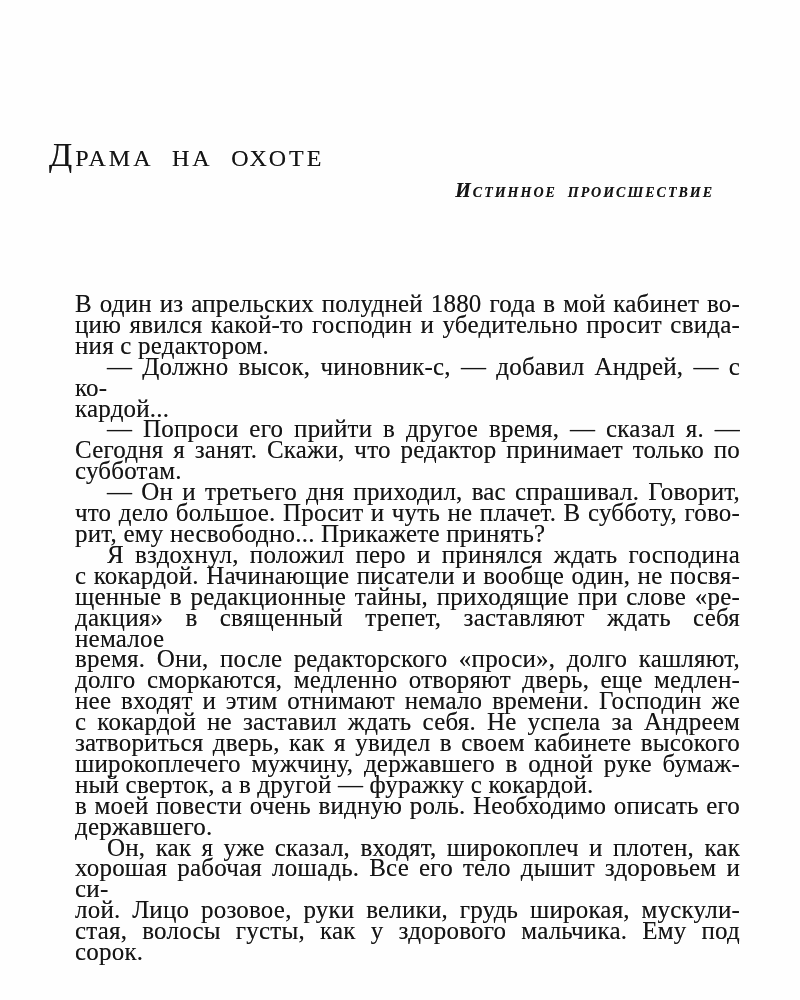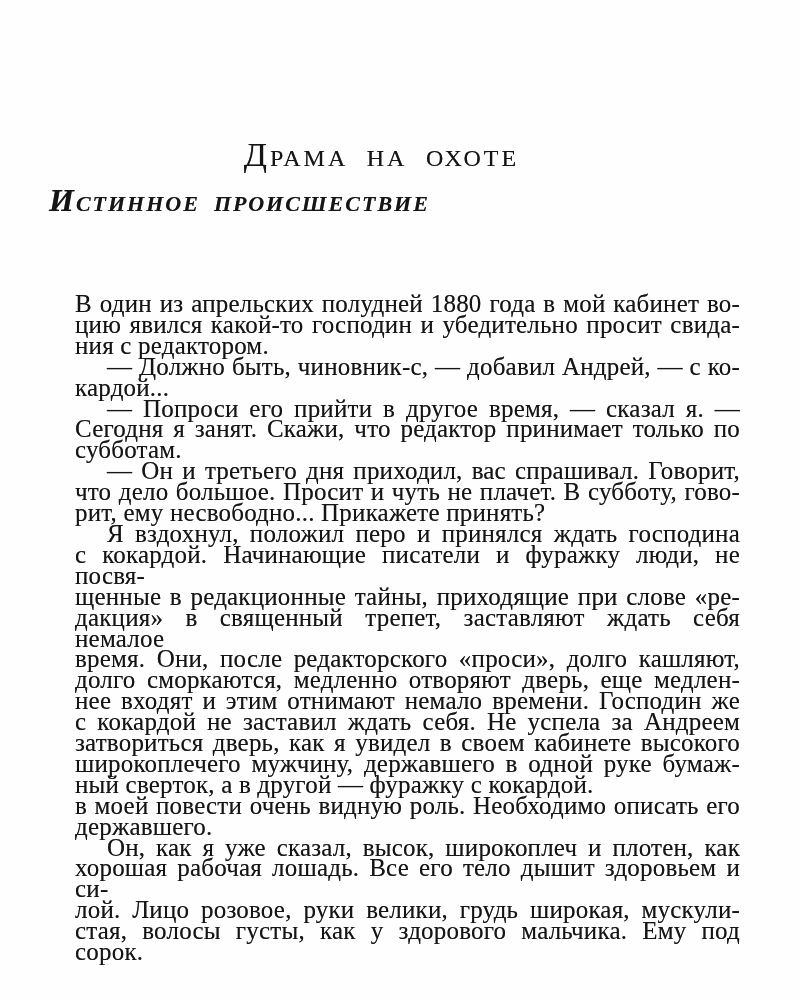--- a/index.html
+++ b/index.html
@@ -15,39 +15,39 @@
     overflow: hidden;
     font-family: "Liberation Serif", "DejaVu Serif", serif;
     color: #151515;
   }
   .book-title {
     position: absolute;
     top: 114px;
     left: 75px;
     width: 665px;
     transform: translateX(-26px);
-    text-align: center;
+    text-align: left;
     font-variant: small-caps;
     font-size: 34px;
     line-height: 36px;
     letter-spacing: 3px;
     word-spacing: 7px;
     font-weight: normal;
     text-shadow: 0 0 0.6px rgba(10,10,10,0.55);
   }
   .book-subtitle {
     position: absolute;
     top: 159px;
     left: 75px;
     width: 665px;
     transform: translateX(-26px);
-    text-align: left;
+    text-align: right;
     font-style: italic;
     font-variant: small-caps;
-    font-size: 32px;
+    font-size: 20px;
     line-height: 28px;
     letter-spacing: 2px;
     word-spacing: 4px;
     text-shadow: 0 0 0.6px rgba(10,10,10,0.5);
   }
   .text-body {
     position: absolute;
     top: 294px;
     left: 75px;
     width: 665px;
@@ -78,50 +78,50 @@
 <div class="page">
   <h1 class="book-title">Драма на охоте</h1>
   <h2 class="book-subtitle">Истинное происшествие</h2>
   <div class="text-body">
       <div class="para">
         <div class="line">В один из апрельских полудней 1880 года в мой кабинет во-</div>
         <div class="line">цию явился какой-то господин и убедительно просит свида-</div>
         <div class="line para-end">ния с редактором.</div>
       </div>
       <div class="para">
-        <div class="line indented">— Должно быть, чиновник-с, — добавил Андрей, — с ко-</div>
+        <div class="line indented">— Должно высок, чиновник-с, — добавил Андрей, — с ко-</div>
         <div class="line para-end">кардой...</div>
       </div>
       <div class="para">
         <div class="line indented">— Попроси его прийти в другое время, — сказал я. —</div>
         <div class="line">Сегодня я занят. Скажи, что редактор принимает только по</div>
         <div class="line para-end">субботам.</div>
       </div>
       <div class="para">
         <div class="line indented">— Он и третьего дня приходил, вас спрашивал. Говорит,</div>
         <div class="line">что дело большое. Просит и чуть не плачет. В субботу, гово-</div>
         <div class="line para-end">рит, ему несвободно... Прикажете принять?</div>
       </div>
       <div class="para">
         <div class="line indented">Я вздохнул, положил перо и принялся ждать господина</div>
-        <div class="line">с кокардой. Начинающие писатели и фуражку люди, не посвя-</div>
+        <div class="line">с кокардой. Начинающие писатели и вообще один, не посвя-</div>
         <div class="line">щенные в редакционные тайны, приходящие при слове «ре-</div>
         <div class="line">дакция» в священный трепет, заставляют ждать себя немалое</div>
         <div class="line">время. Они, после редакторского «проси», долго кашляют,</div>
         <div class="line">долго сморкаются, медленно отворяют дверь, еще медлен-</div>
         <div class="line">нее входят и этим отнимают немало времени. Господин же</div>
         <div class="line">с кокардой не заставил ждать себя. Не успела за Андреем</div>
         <div class="line">затвориться дверь, как я увидел в своем кабинете высокого</div>
         <div class="line">широкоплечего мужчину, державшего в одной руке бумаж-</div>
         <div class="line para-end">ный сверток, а в другой — фуражку с кокардой.</div>
       </div>
       <div class="para">
         <div class="line">в моей повести очень видную роль. Необходимо описать его</div>
         <div class="line para-end">державшего.</div>
       </div>
       <div class="para">
-        <div class="line indented">Он, как я уже сказал, высок, широкоплеч и плотен, как</div>
+        <div class="line indented">Он, как я уже сказал, входят, широкоплеч и плотен, как</div>
         <div class="line">хорошая рабочая лошадь. Все его тело дышит здоровьем и си-</div>
         <div class="line">лой. Лицо розовое, руки велики, грудь широкая, мускули-</div>
         <div class="line para-end">стая, волосы густы, как у здорового мальчика. Ему под сорок.</div>
       </div>
     </div>
 </div>
 
 </body></html>

